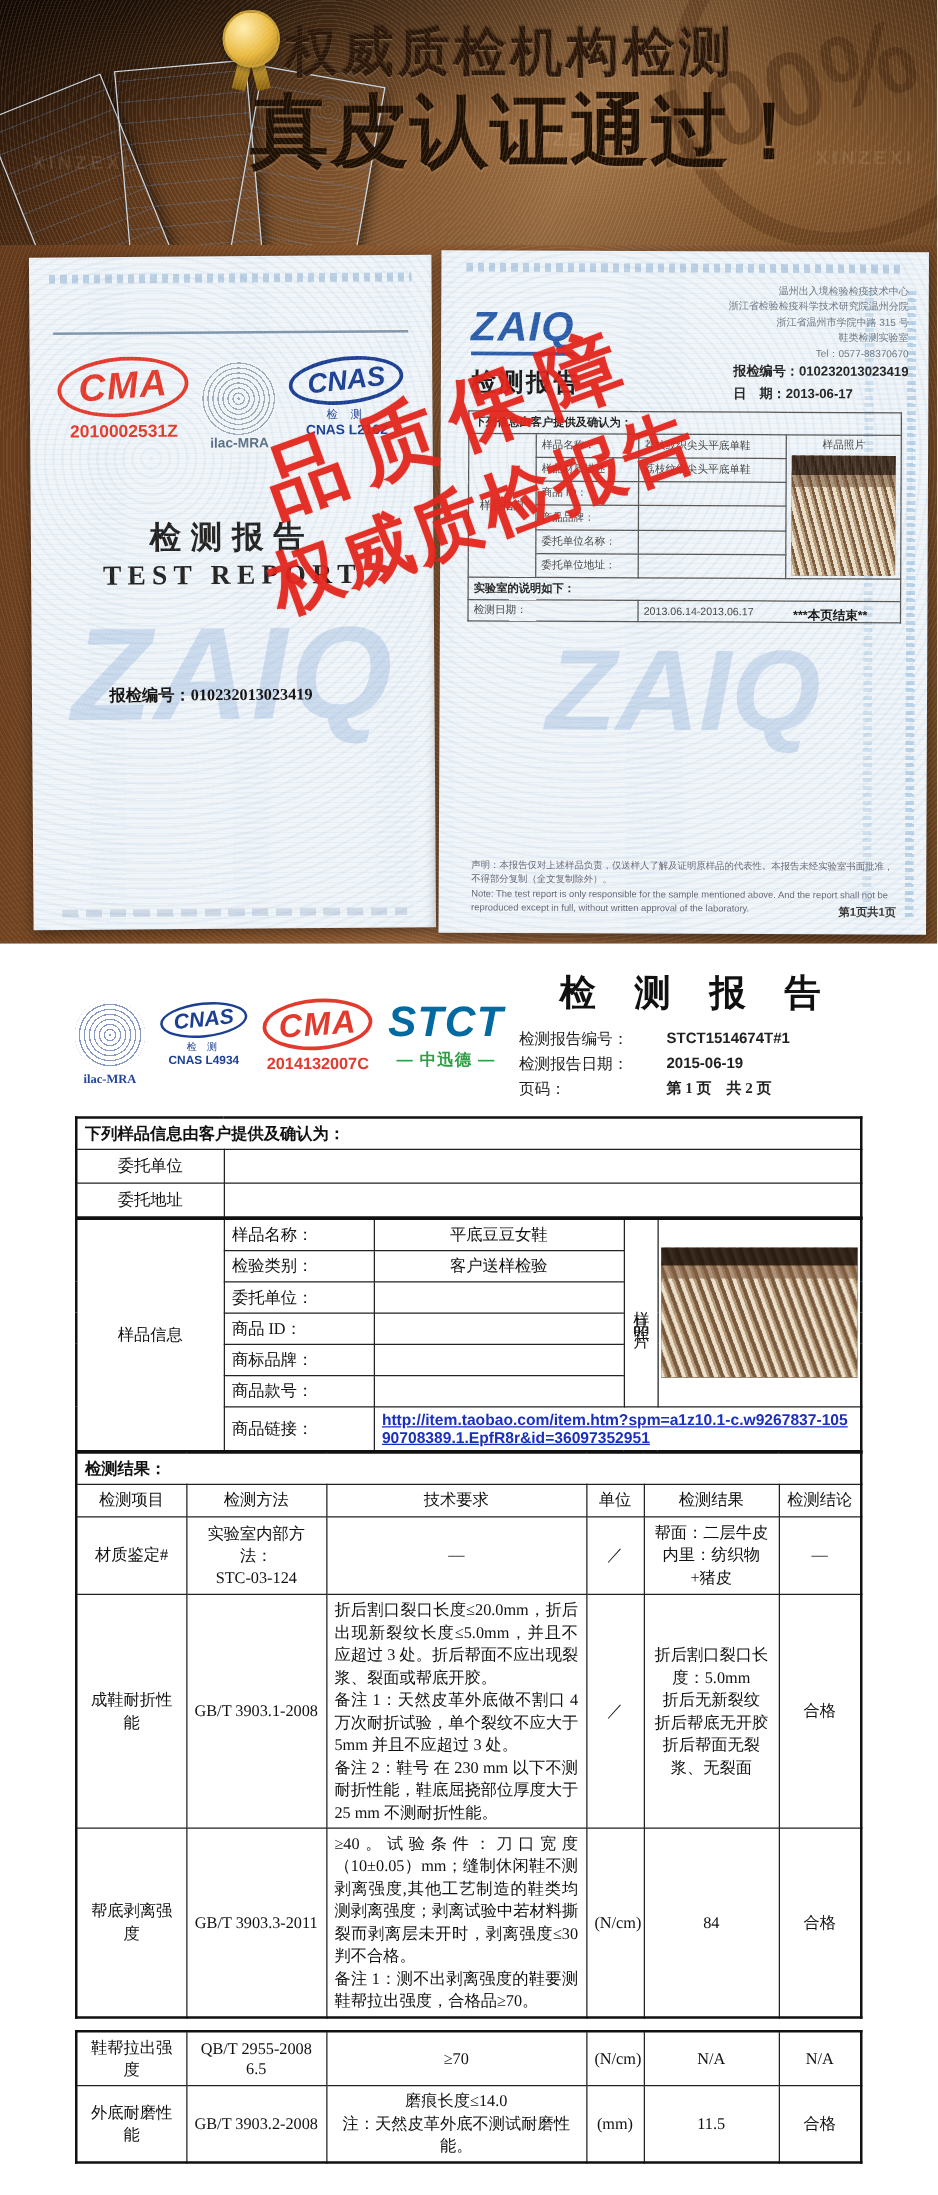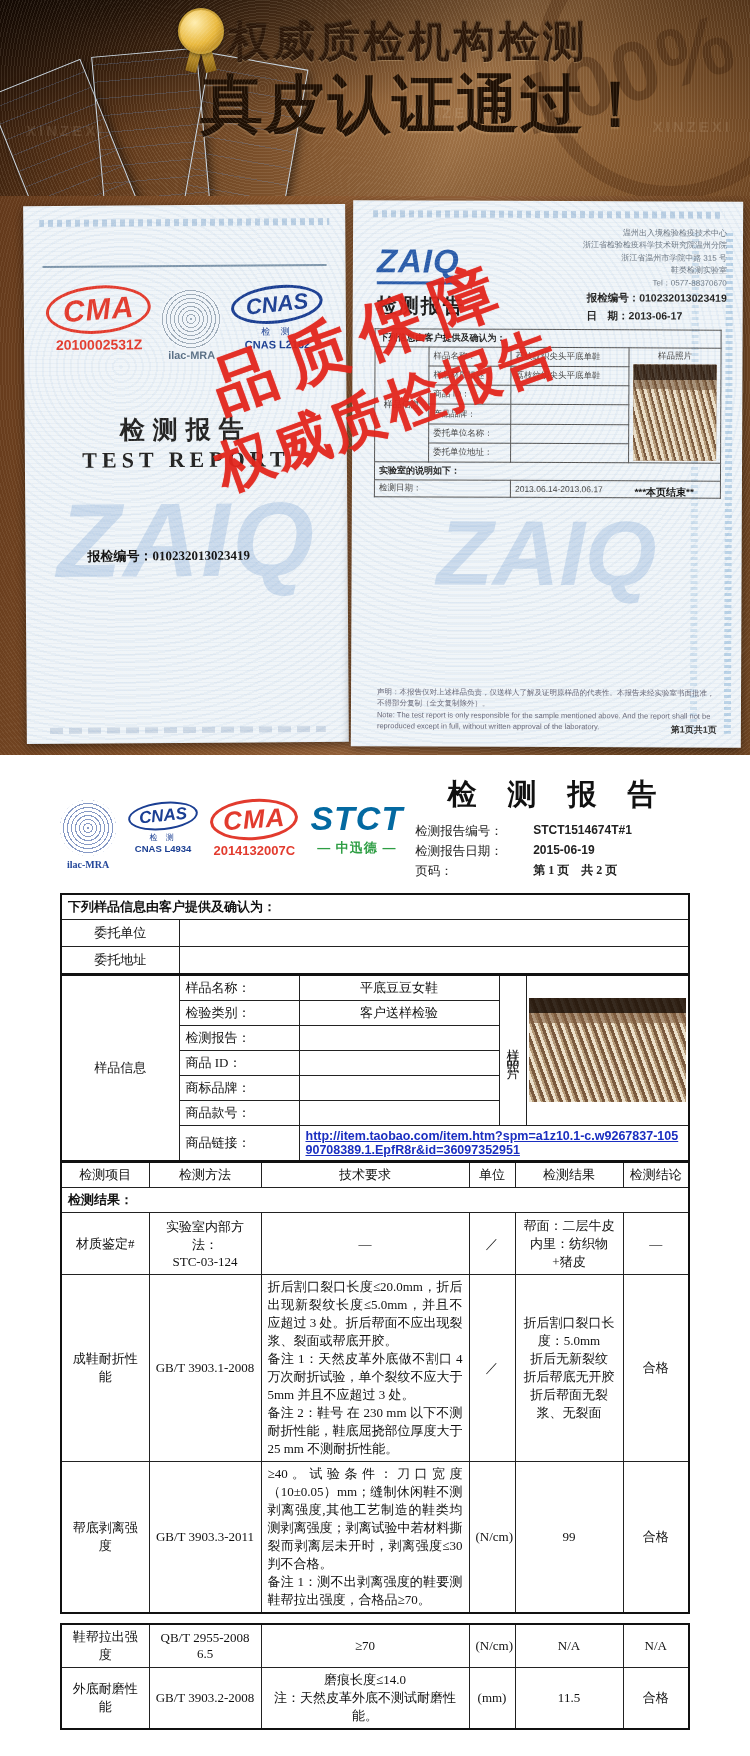--- a/index.html
+++ b/index.html
@@ -339,21 +339,21 @@
         <td rowspan="6" class="vlabel">样品照片</td>
         <td rowspan="6" style="padding:2px;">
           <div class="photo-big"></div>
         </td>
       </tr>
       <tr style="height:25px;">
             <td>检验类别：</td>
             <td class="ctr">客户送样检验</td>
           </tr>
       <tr style="height:22px;">
-            <td>检测报告：</td>
+            <td>委托单位：</td>
             <td></td>
           </tr>
       <tr style="height:22px;">
             <td>商品 ID：</td>
             <td></td>
           </tr>
       <tr style="height:22px;">
             <td>商标品牌：</td>
             <td></td>
           </tr>
@@ -372,31 +372,31 @@
     <table class="doc stack">
       <colgroup>
           <col style="width:88px">
           <col style="width:112px">
           <col style="width:208px">
           <col style="width:46px">
           <col style="width:108px">
           <col>
         </colgroup>
       <tbody>
-          <tr style="height:26px;">
+          <tr>
+            <td colspan="6" class="b">检测结果：</td>
+          </tr>
+      <tr style="height:26px;">
         <td class="ctr">检测项目</td>
         <td class="ctr">检测方法</td>
         <td class="ctr">技术要求</td>
         <td class="ctr">单位</td>
         <td class="ctr">检测结果</td>
         <td class="ctr">检测结论</td>
       </tr>
-      <tr>
-            <td colspan="6" class="b">检测结果：</td>
-          </tr>
       <tr style="height:62px;">
         <td class="ctr">材质鉴定#</td>
         <td class="ctr pre">实验室内部方法：
 STC-03-124</td>
         <td class="ctr">—</td>
         <td class="ctr">／</td>
         <td class="ctr pre">帮面：二层牛皮
 内里：纺织物+猪皮</td>
         <td class="ctr">—</td>
       </tr>
@@ -412,21 +412,21 @@
 折后帮底无开胶
 折后帮面无裂浆、无裂面</td>
         <td class="ctr">合格</td>
       </tr>
       <tr style="height:122px;">
         <td class="ctr">帮底剥离强度</td>
         <td class="ctr">GB/T 3903.3-2011</td>
         <td class="pre jst">≥40。试验条件：刀口宽度（10±0.05）mm；缝制休闲鞋不测剥离强度,其他工艺制造的鞋类均测剥离强度；剥离试验中若材料撕裂而剥离层未开时，剥离强度≤30 判不合格。
 备注 1：测不出剥离强度的鞋要测鞋帮拉出强度，合格品≥70。</td>
         <td class="ctr">(N/cm)</td>
-        <td class="ctr">99</td>
+        <td class="ctr">84</td>
         <td class="ctr">合格</td>
       </tr>
     </tbody>
       </table>
 
     <table class="doc" style="margin-top:9px;">
       <colgroup>
           <col style="width:88px">
           <col style="width:112px">
           <col style="width:208px">

